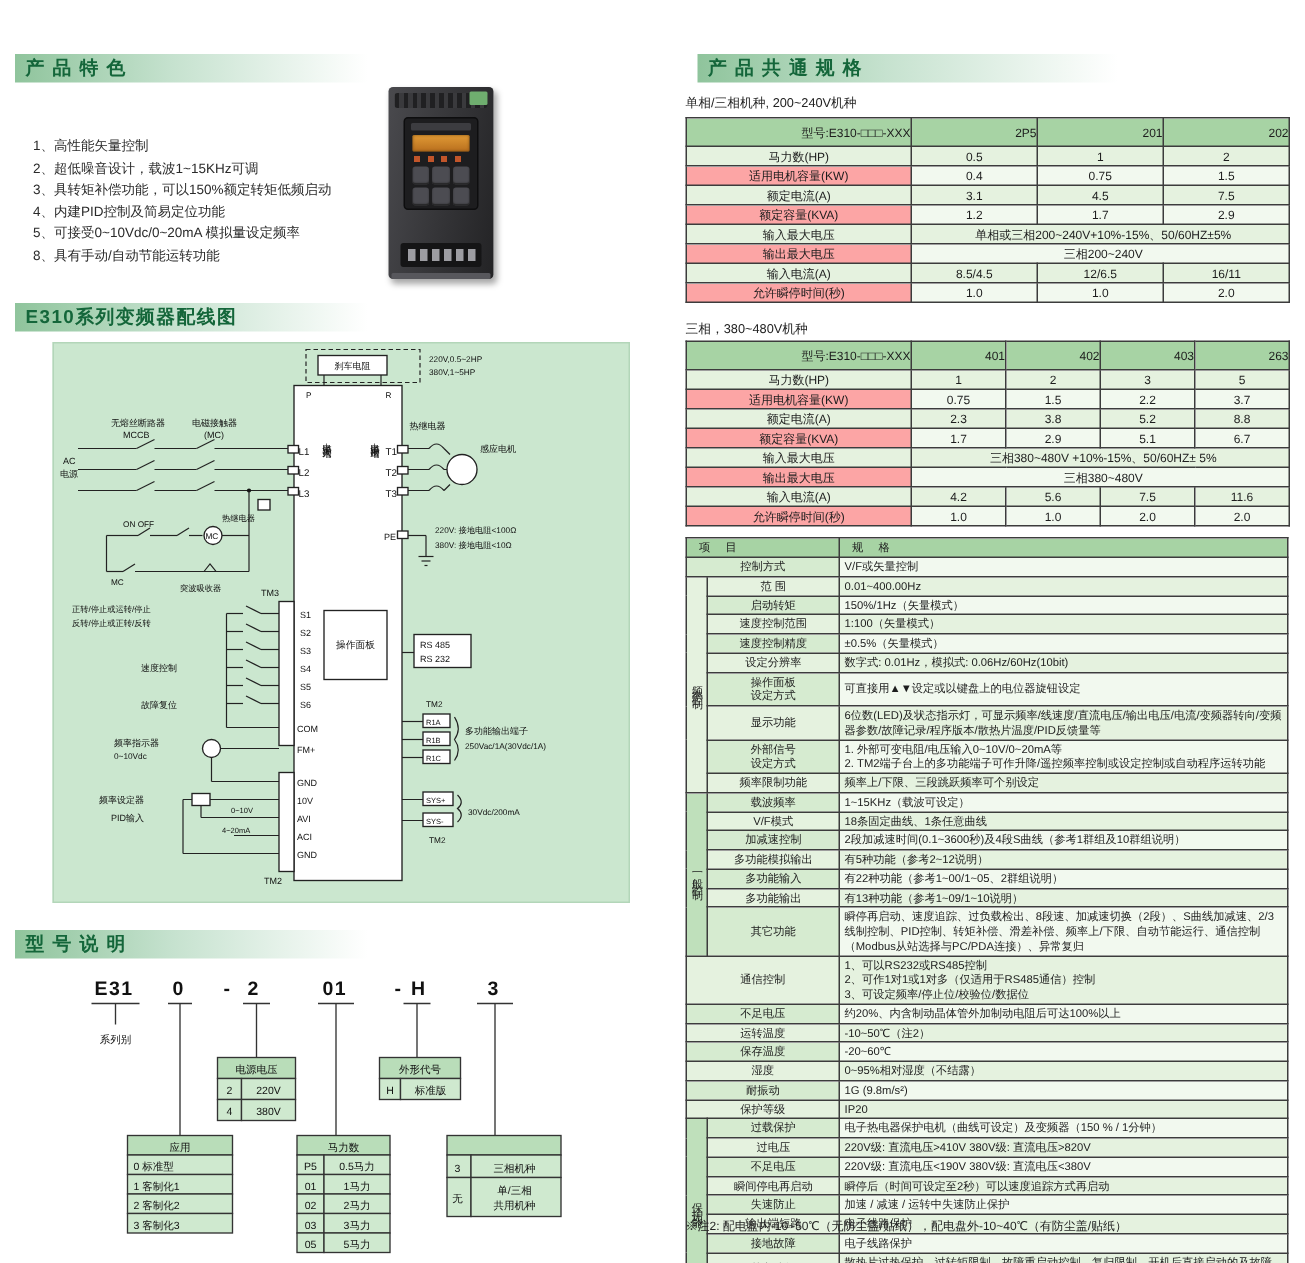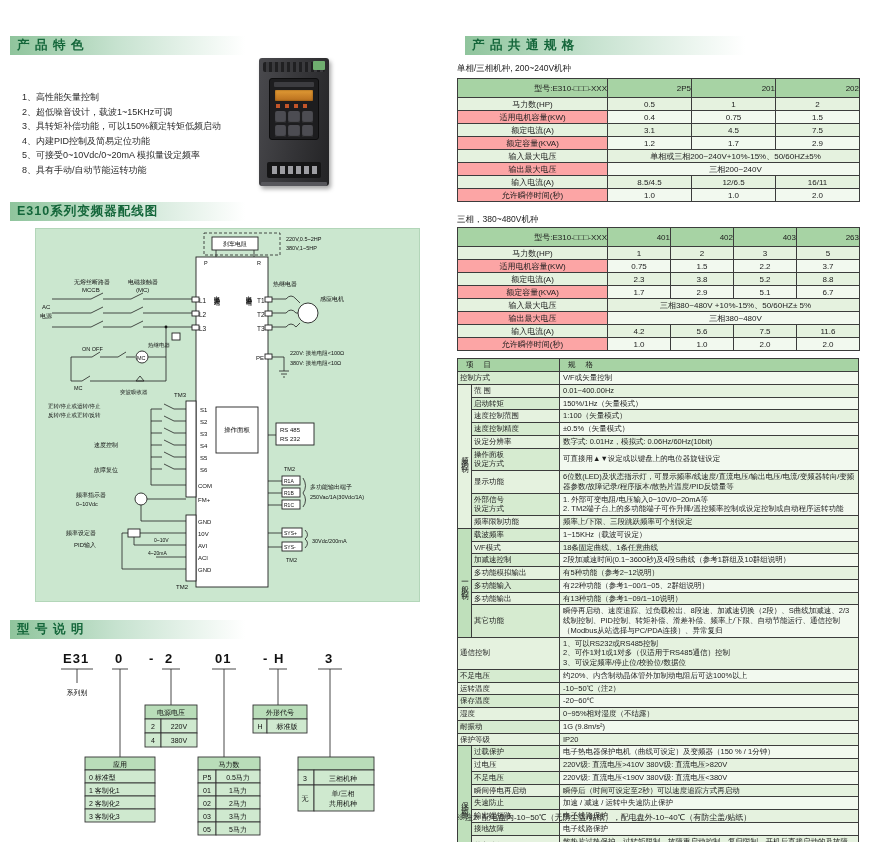--- a/index.html
+++ b/index.html
@@ -16,21 +16,21 @@
   .dtab{font-size:8px}
   .dtab th{background:#a7d3a4;font-weight:normal;height:19px;text-align:right}
   .dtab td{height:13px;text-align:center;background:#f2f9ef}
   .dtab tbody tr:nth-child(odd) td{background:#e5f2df}
   .dtab td.lbl{background:#fca5a5}
   .dtab td.spanv{text-align:center;padding-left:4px}
   .spec{font-size:7.5px;line-height:1.3}
   .spec th{background:#a7d3a4;font-weight:normal;height:13px;text-align:left;padding-left:8px;letter-spacing:4px}
   .spec td{padding:1px 3px;background:#f2f9ef}
   .spec tr:nth-child(odd) td{background:#e5f2df}
-  .spec td.l{background:#d6ebd0;text-align:left;padding:1px 2px}
+  .spec td.l{background:#d6ebd0;text-align:center;padding:1px 2px}
   .spec td.g{background:#bfe0bb;writing-mode:vertical-rl;text-orientation:upright;text-align:center;letter-spacing:3px;font-size:7.5px;padding:0}
   .spec tr.gtop td{border-top:1.4px solid #222}
   .foot{font-size:8px;color:#222}
   
   .wpanel{background:#cbe7cf;border:1px solid #b3d6b9}
   svg text{fill:#111;font-family:"Liberation Sans",sans-serif}
   .t6{font-size:6px}.t55{font-size:5.5px}.t5{font-size:5px}.t65{font-size:6.5px}.t7{font-size:7px}
   .vtext{writing-mode:vertical-rl;text-orientation:upright;font-size:6px;letter-spacing:1px}
   .wl{stroke:#222;stroke-width:0.8;fill:none}
   .wb{stroke:#222;stroke-width:0.9;fill:#ffffff}

